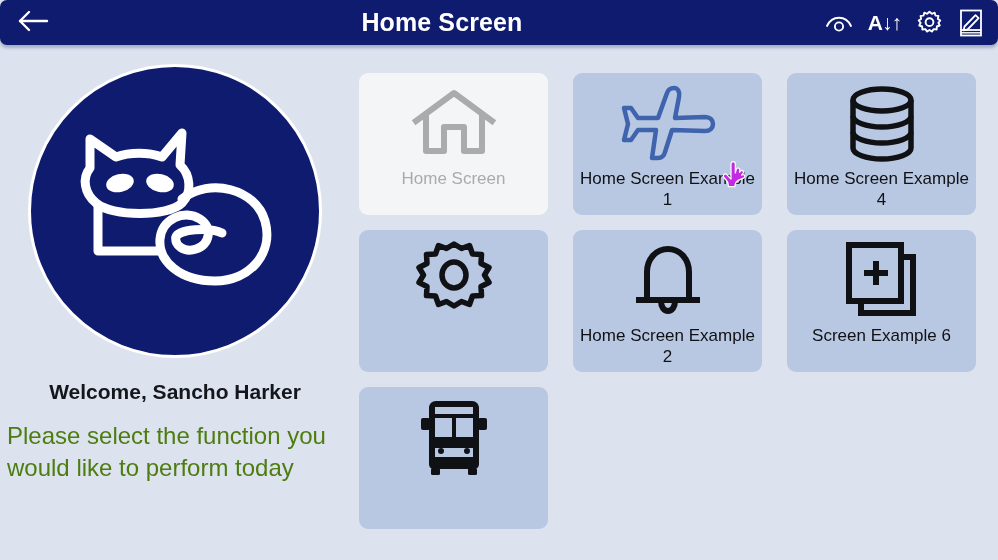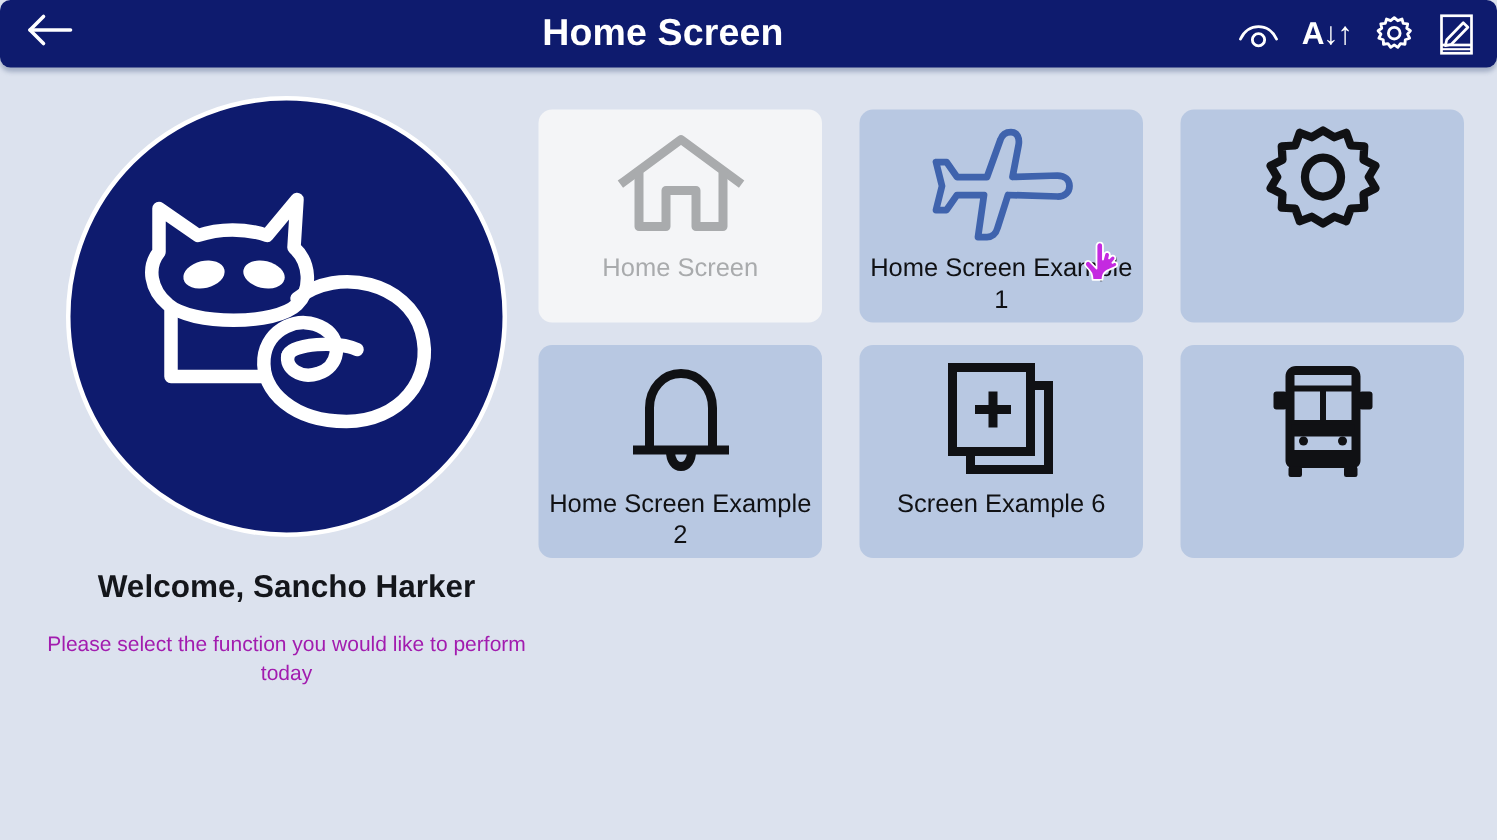--- a/index.html
+++ b/index.html
@@ -75,21 +75,21 @@
   }
   #textsize-icon .arrs {
     font-size: 21px;
     font-weight: normal;
     letter-spacing: -1px;
   }
 
   
   #left-panel {
     position: absolute;
-    left: 16px;
+    left: 0;
     top: 45px;
     width: 350px;
     height: 515px;
     display: flex;
     flex-direction: column;
     align-items: center;
   }
   #brand-logo {
     margin-top: 19px;
     width: 294px;
@@ -105,23 +105,23 @@
   #welcome-text {
     margin-top: 22px;
     font-size: 21px;
     font-weight: bold;
     color: #14161b;
     text-align: center;
     white-space: nowrap;
   }
   #instruction-text {
     margin-top: 16px;
-    font-size: 14px;
-    color: #a21caf;
-    text-align: center;
+    font-size: 24px;
+    color: #4d7c0f;
+    text-align: left;
     line-height: 1.35;
     width: 336px;
   }
 
   
   #tile-grid {
     position: absolute;
     left: 359px;
     top: 73px;
     width: 617px;
@@ -290,20 +290,33 @@
         <path d="M54 4 C58 4, 60 8, 59 13 L55 34 L85 33
                  C90 33, 93 36, 93 40 C93 44, 90 47, 85 47 L52 46
                  L45 68 C44 72, 41 74, 38 74 L32 74 L36 46
                  L18 46 L11 56 L4 56 L8 40 L4 24 L11 24 L18 34 L38 34 L47 9
                  C48 6, 50 4, 54 4 Z" stroke="#3f63ad" stroke-width="4.5" fill="none" stroke-linejoin="round"></path>
       </svg>
     </div>
     <div class="tile-label">Home Screen Example 1</div>
   </div>
 
+  <div class="tile">
+    <div class="tile-icon">
+      <svg width="74" height="78" viewBox="0 0 74 78">
+        <g stroke="#101114" stroke-width="5.5" fill="none">
+          <ellipse cx="37" cy="15" rx="29" ry="11"></ellipse>
+          <path d="M8 15 V63 C8 69, 21 74, 37 74 C53 74, 66 69, 66 63 V15"></path>
+          <path d="M8 31 C8 37, 21 42, 37 42 C53 42, 66 37, 66 31"></path>
+          <path d="M8 47 C8 53, 21 58, 37 58 C53 58, 66 53, 66 47"></path>
+        </g>
+      </svg>
+    </div>
+    <div class="tile-label">Home Screen Example 4</div>
+  </div>
 
   <div class="tile">
     <div class="tile-icon">
       <svg width="84" height="84" viewBox="0 0 84 84">
         <g stroke="#101114" stroke-width="5.5" fill="none" stroke-linejoin="round">
           <path d="M42 5 L49.5 9.5 L57.5 6.5 L60.5 15 L69.5 15.5 L69 24.5 L77 28.5
                    L72.5 36 L77 43.5 L69 47.5 L69.5 56.5 L60.5 57 L57.5 65.5 L49.5 62.5
                    L42 67 L34.5 62.5 L26.5 65.5 L23.5 57 L14.5 56.5 L15 47.5 L7 43.5
                    L11.5 36 L7 28.5 L15 24.5 L14.5 15.5 L23.5 15 L26.5 6.5 L34.5 9.5 Z"></path>
           <ellipse cx="42" cy="36" rx="12" ry="13"></ellipse>

